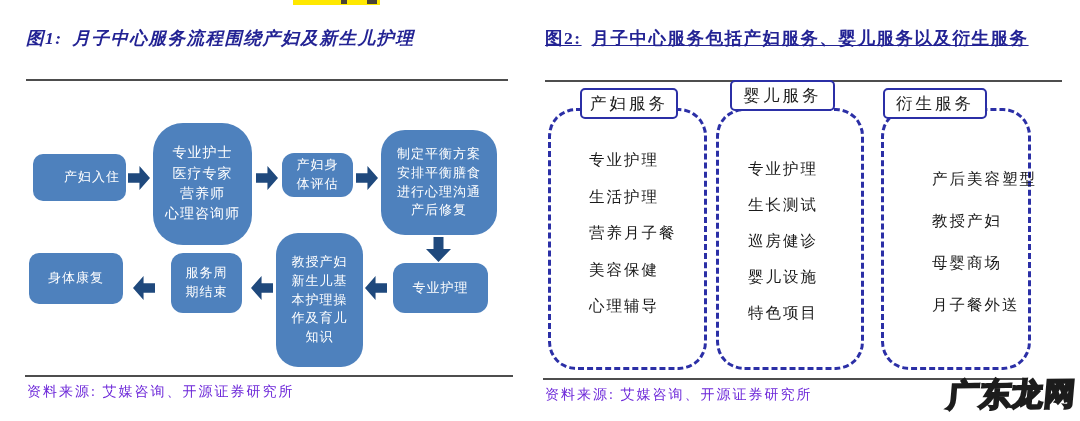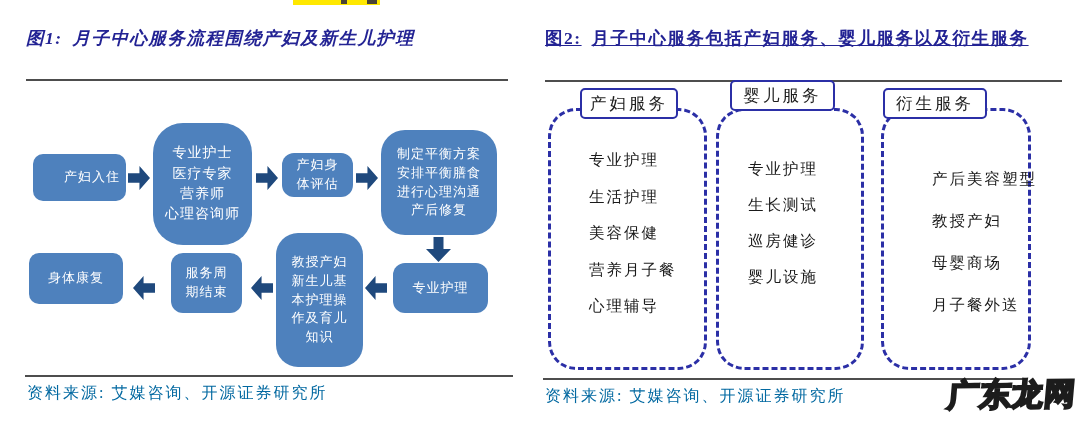--- a/index.html
+++ b/index.html
@@ -17,22 +17,22 @@
     position: absolute;
     color: #232394;
     font-weight: bold;
     font-size: 17.5px;
     letter-spacing: 1.5px;
     line-height: 27px;
   }
   .fig-title .fig-label { margin-right: 10px; }
   .source-line {
     position: absolute;
-    color: #0369a1;
-    font-size: 16px;
+    color: #6d28d9;
+    font-size: 14px;
     letter-spacing: 2px;
   }
   
   .fbox {
     position: absolute;
     background: #4e81bd;
     color: #ffffff;
     display: flex;
     align-items: center;
     justify-content: center;
@@ -142,32 +142,33 @@
   <div class="fig-title" style="left:545px; top:25px; width:512px;text-decoration:underline;">
     <span class="fig-label">图2:</span><span>月子中心服务包括产妇服务、婴儿服务以及衍生服务</span>
   </div>
   <div class="rule" style="left:545px; top:80px; width:517px;"></div>
 
   <div class="hdr-box" style="left:580px; top:88px; width:98px;">产妇服务</div>
   <div class="dash-box" style="left:548px; top:108px; width:159px; height:262px;"></div>
   <div class="svc-list" style="left:589px; top:108px; line-height:36.5px; padding-top:34px;">
     <span class="svc-item">专业护理</span>
     <span class="svc-item">生活护理</span>
+    <span class="svc-item">营养月子餐</span>
     <span class="svc-item">美容保健</span>
-    <span class="svc-item">营养月子餐</span>
     <span class="svc-item">心理辅导</span>
   </div>
 
   <div class="hdr-box" style="left:730px; top:80px; width:105px;">婴儿服务</div>
   <div class="dash-box" style="left:716px; top:108px; width:148px; height:262px;"></div>
   <div class="svc-list" style="left:748px; top:108px; line-height:36px; padding-top:43px;">
     <span class="svc-item">专业护理</span>
     <span class="svc-item">生长测试</span>
     <span class="svc-item">巡房健诊</span>
     <span class="svc-item">婴儿设施</span>
+    <span class="svc-item">特色项目</span>
   </div>
 
   <div class="hdr-box" style="left:883px; top:88px; width:104px;">衍生服务</div>
   <div class="dash-box" style="left:881px; top:108px; width:150px; height:262px;"></div>
   <div class="svc-list" style="left:897px; top:108px; line-height:42px; padding-top:50px;margin-left:35px;">
     <span class="svc-item">产后美容塑型</span>
     <span class="svc-item">教授产妇</span>
     <span class="svc-item">母婴商场</span>
     <span class="svc-item">月子餐外送</span>
   </div>

